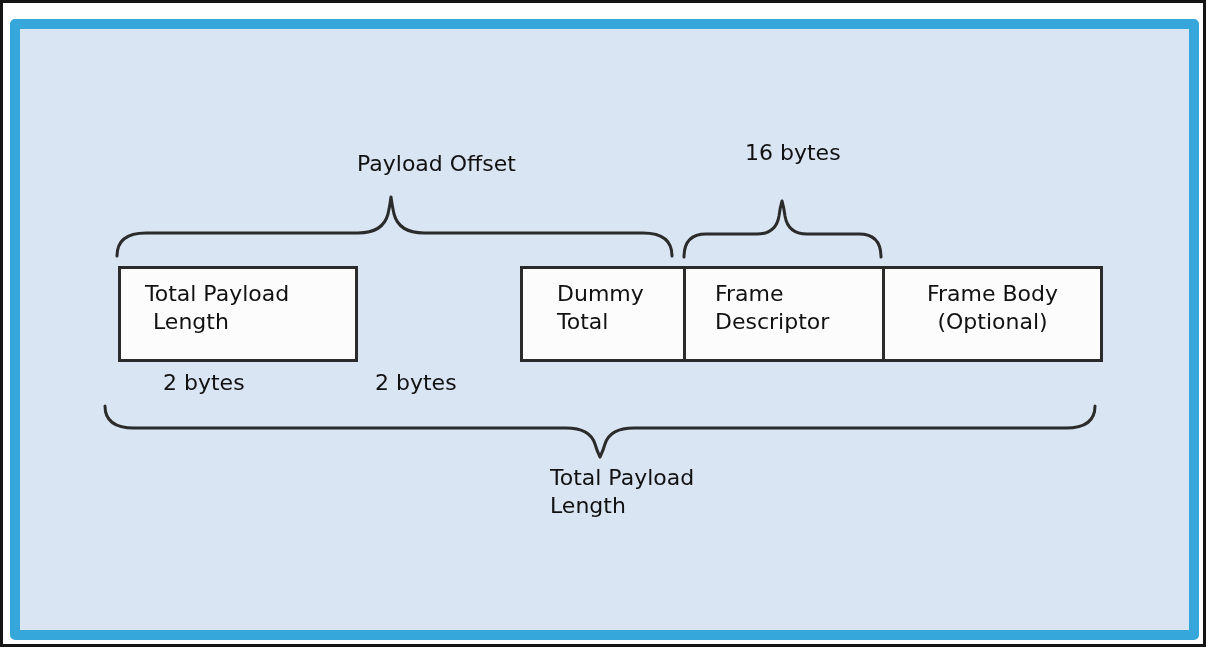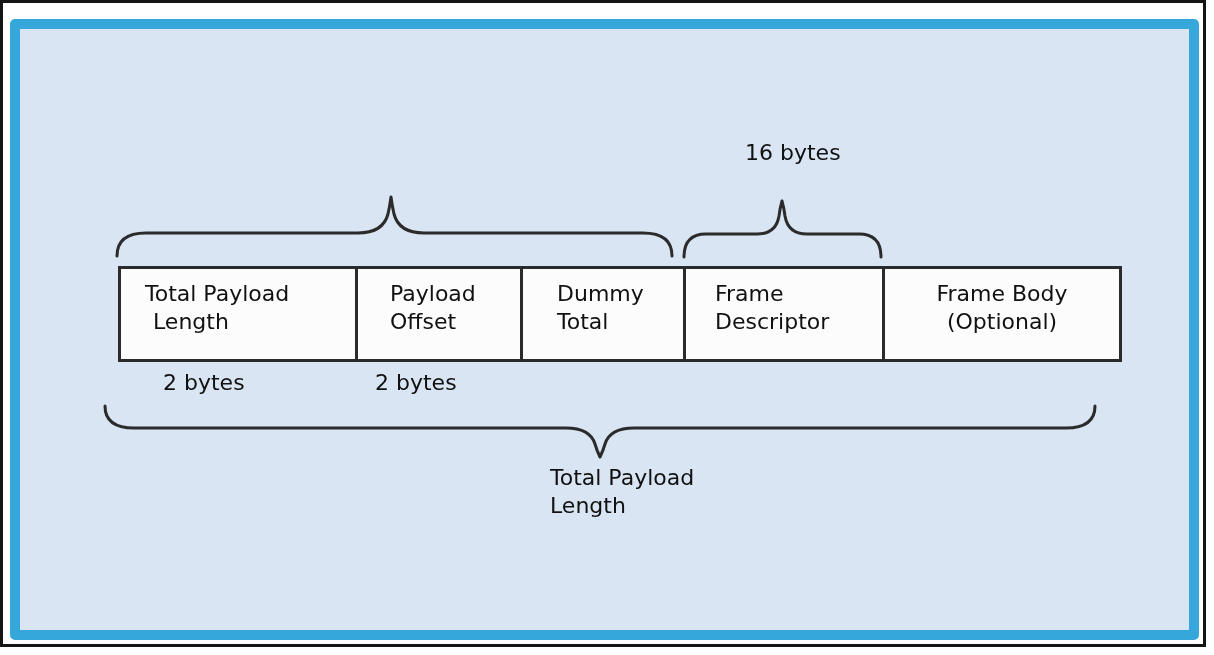--- a/index.html
+++ b/index.html
@@ -60,21 +60,21 @@
     line-height: 28px;
     padding-top: 11px;
     color: var(--text, #111111);
   }
   .box span { display: block; }
   .box1 { left: 118px; width: 240px; padding-left: 24px; }
   .box1 .l2 { margin-left: 8px; }
   .box2 { left: 355px; width: 168px; padding-left: 32px; }
   .box3 { left: 520px; width: 166px; padding-left: 34px; }
   .box4 { left: 683px; width: 202px; padding-left: 29px; }
-  .box5 { left: 882px; width: 240px; text-align: center; }
+  .box5 { left: 882px; width: 221px; text-align: center; }
   .label {
     position: absolute;
     font-size: 22px;
     line-height: 28px;
     white-space: nowrap;
     color: var(--text, #111111);
   }
   #payload-offset-label { left: 357px; top: 150px; }
   #sixteen-bytes-label  { left: 745px; top: 139px; }
   #size-label-1 { left: 163px; top: 369px; }
@@ -91,30 +91,27 @@
 
   <svg class="overlay" viewBox="0 0 1214 655" xmlns="http://www.w3.org/2000/svg">
     <path class="brace" d="M117,256 Q117,233 146,233 L358,233 Q383,233 388,214 Q390,205 391,197
              Q392,205 394,214 Q399,233 424,233 L643,233 Q672,233 672,256"></path>
     <path class="brace" d="M684,257 Q684,234 706,234 L757,234 Q776,234 779,216 Q780,208 782,201
              Q784,208 785,216 Q788,234 807,234 L859,234 Q881,234 881,257"></path>
     <path class="brace" d="M105,406 Q105,428 134,428 L566,428 Q590,428 595,444 Q597,451 600,457
              Q603,451 605,444 Q610,428 634,428 L1066,428 Q1095,428 1095,406"></path>
   </svg>
 
+  <div class="label" id="payload-offset-label">Payload Offset</div>
 
   <div class="label" id="sixteen-bytes-label">16 bytes</div>
 
   <div class="box box1">
     <span class="l1">Total Payload</span>
     <span class="l2">Length</span>
-  </div>
-  <div class="box box2">
-    <span class="l1">Payload</span>
-    <span class="l2">Offset</span>
   </div>
   <div class="box box3">
     <span class="l1">Dummy</span>
     <span class="l2">Total</span>
   </div>
   <div class="box box4">
     <span class="l1">Frame</span>
     <span class="l2">Descriptor</span>
   </div>
   <div class="box box5">

